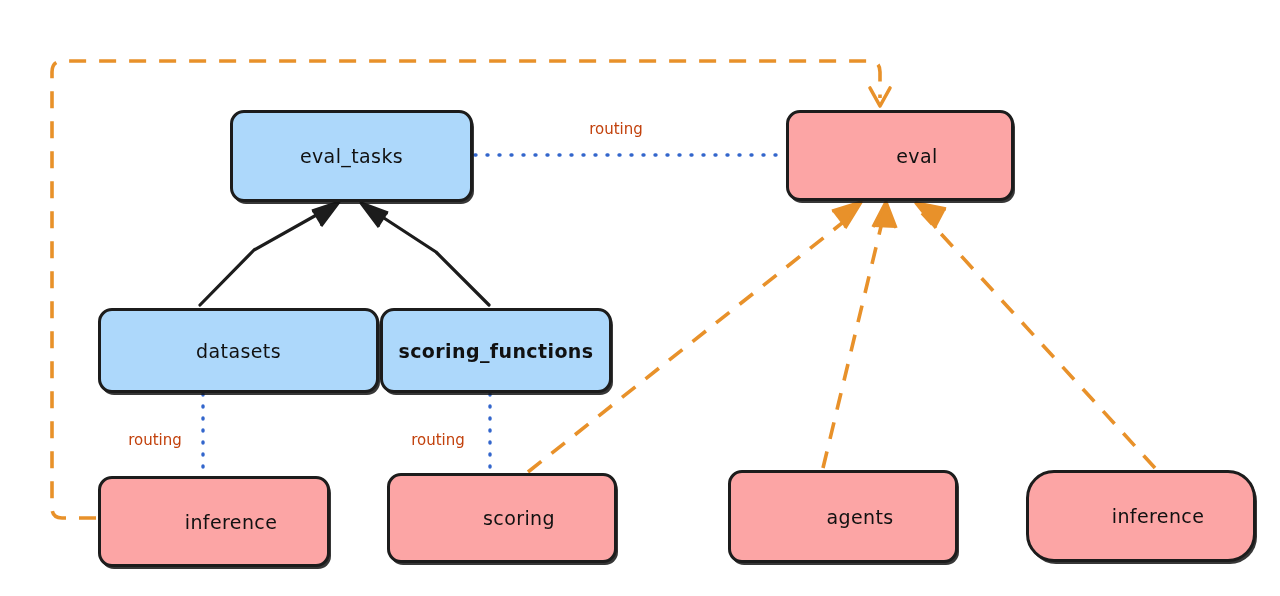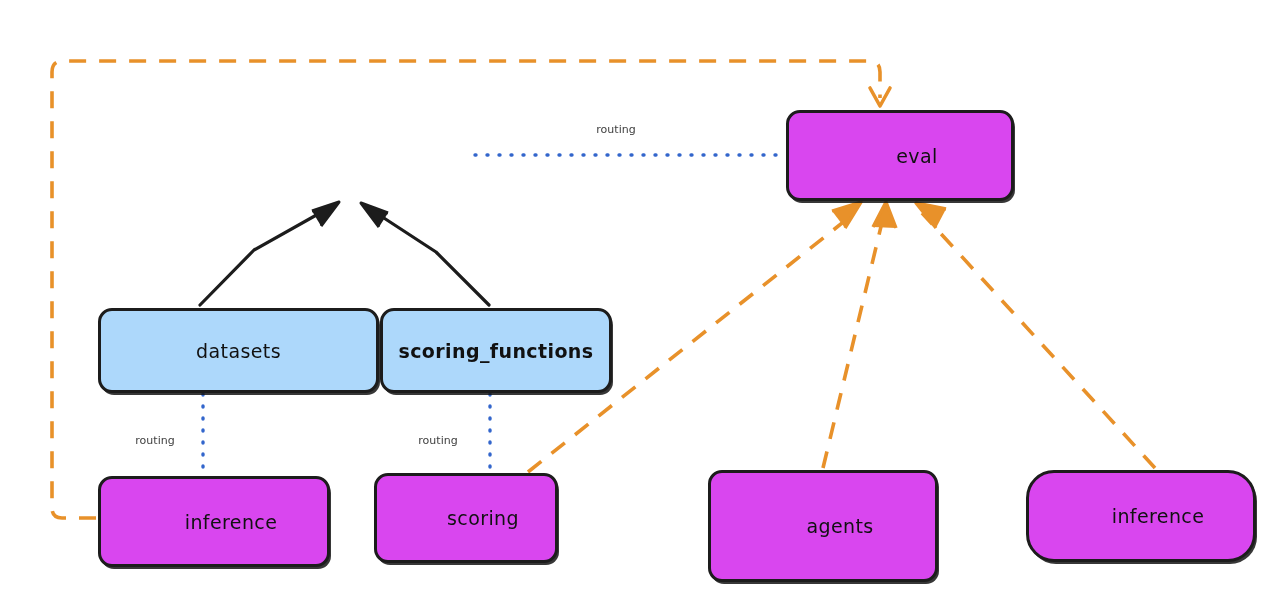--- a/index.html
+++ b/index.html
@@ -37,31 +37,31 @@
     font-family: "DejaVu Sans", sans-serif;
     font-size: 19px;
     color: #111111;
     letter-spacing: 0.4px;
     box-shadow: 2px 3px 0 -1px rgba(20,20,20,0.85);
   }
   .node.api {
     background: #add8fb;
   }
   .node.provider {
-    background: #d946ef;
+    background: #fca5a5;
     padding-left: 34px;
   }
   .node .node-label {
     pointer-events: none;
   }
   .edge-label {
     position: absolute;
     font-family: "DejaVu Sans", sans-serif;
-    font-size: 11px;
-    color: #404040;
+    font-size: 15px;
+    color: #c2410c;
     white-space: nowrap;
     transform: translate(-50%, -50%);
   }
 </style>
 </head>
 <body>
 
 <div id="canvas">
 
   <svg id="edges" viewBox="0 0 1280 596" xmlns="http://www.w3.org/2000/svg">
@@ -102,42 +102,45 @@
       <path d="M 823,468 L 884,214" fill="none" stroke="#e8912a" stroke-width="3.6" stroke-linecap="butt" stroke-dasharray="17 13"></path>
       <path d="M 873,227 L 886,202 L 896,228" fill="#e8912a" stroke="#e8912a" stroke-width="3.4" stroke-linejoin="round"></path>
     </g>
 
     <g>
       <path d="M 1155,468 L 922,213" fill="none" stroke="#e8912a" stroke-width="3.6" stroke-linecap="butt" stroke-dasharray="17 13"></path>
       <path d="M 936,228 L 916,203 L 946,209" fill="#e8912a" stroke="#e8912a" stroke-width="3.4" stroke-linejoin="round"></path>
     </g>
   </svg>
 
+  <div class="node api" style="left:230px; top:110px; width:243px; height:92px;">
+    <span class="node-label">eval_tasks</span>
+  </div>
 
   <div class="node provider" style="left:786px; top:110px; width:228px; height:91px;">
     <span class="node-label">eval</span>
   </div>
 
   <div class="node api" style="left:98px; top:308px; width:281px; height:85px;">
     <span class="node-label">datasets</span>
   </div>
 
   <div class="node api" style="left:380px; top:308px; width:232px; height:85px;font-weight:bold;">
     <span class="node-label">scoring_functions</span>
   </div>
 
   <div class="node provider" style="left:98px; top:476px; width:232px; height:91px;">
     <span class="node-label">inference</span>
   </div>
 
-  <div class="node provider" style="left:374px; top:473px; width:184px; height:90px;">
+  <div class="node provider" style="left:387px; top:473px; width:230px; height:90px;">
     <span class="node-label">scoring</span>
   </div>
 
-  <div class="node provider" style="left:708px; top:470px; width:230px; height:112px;">
+  <div class="node provider" style="left:728px; top:470px; width:230px; height:93px;">
     <span class="node-label">agents</span>
   </div>
 
   <div class="node provider" style="left:1026px; top:470px; width:230px; height:92px;border-radius:28px;">
     <span class="node-label">inference</span>
   </div>
 
   <div class="edge-label" style="left:616px; top:129px;">routing</div>
 
   <div class="edge-label" style="left:155px; top:440px;">routing</div>

